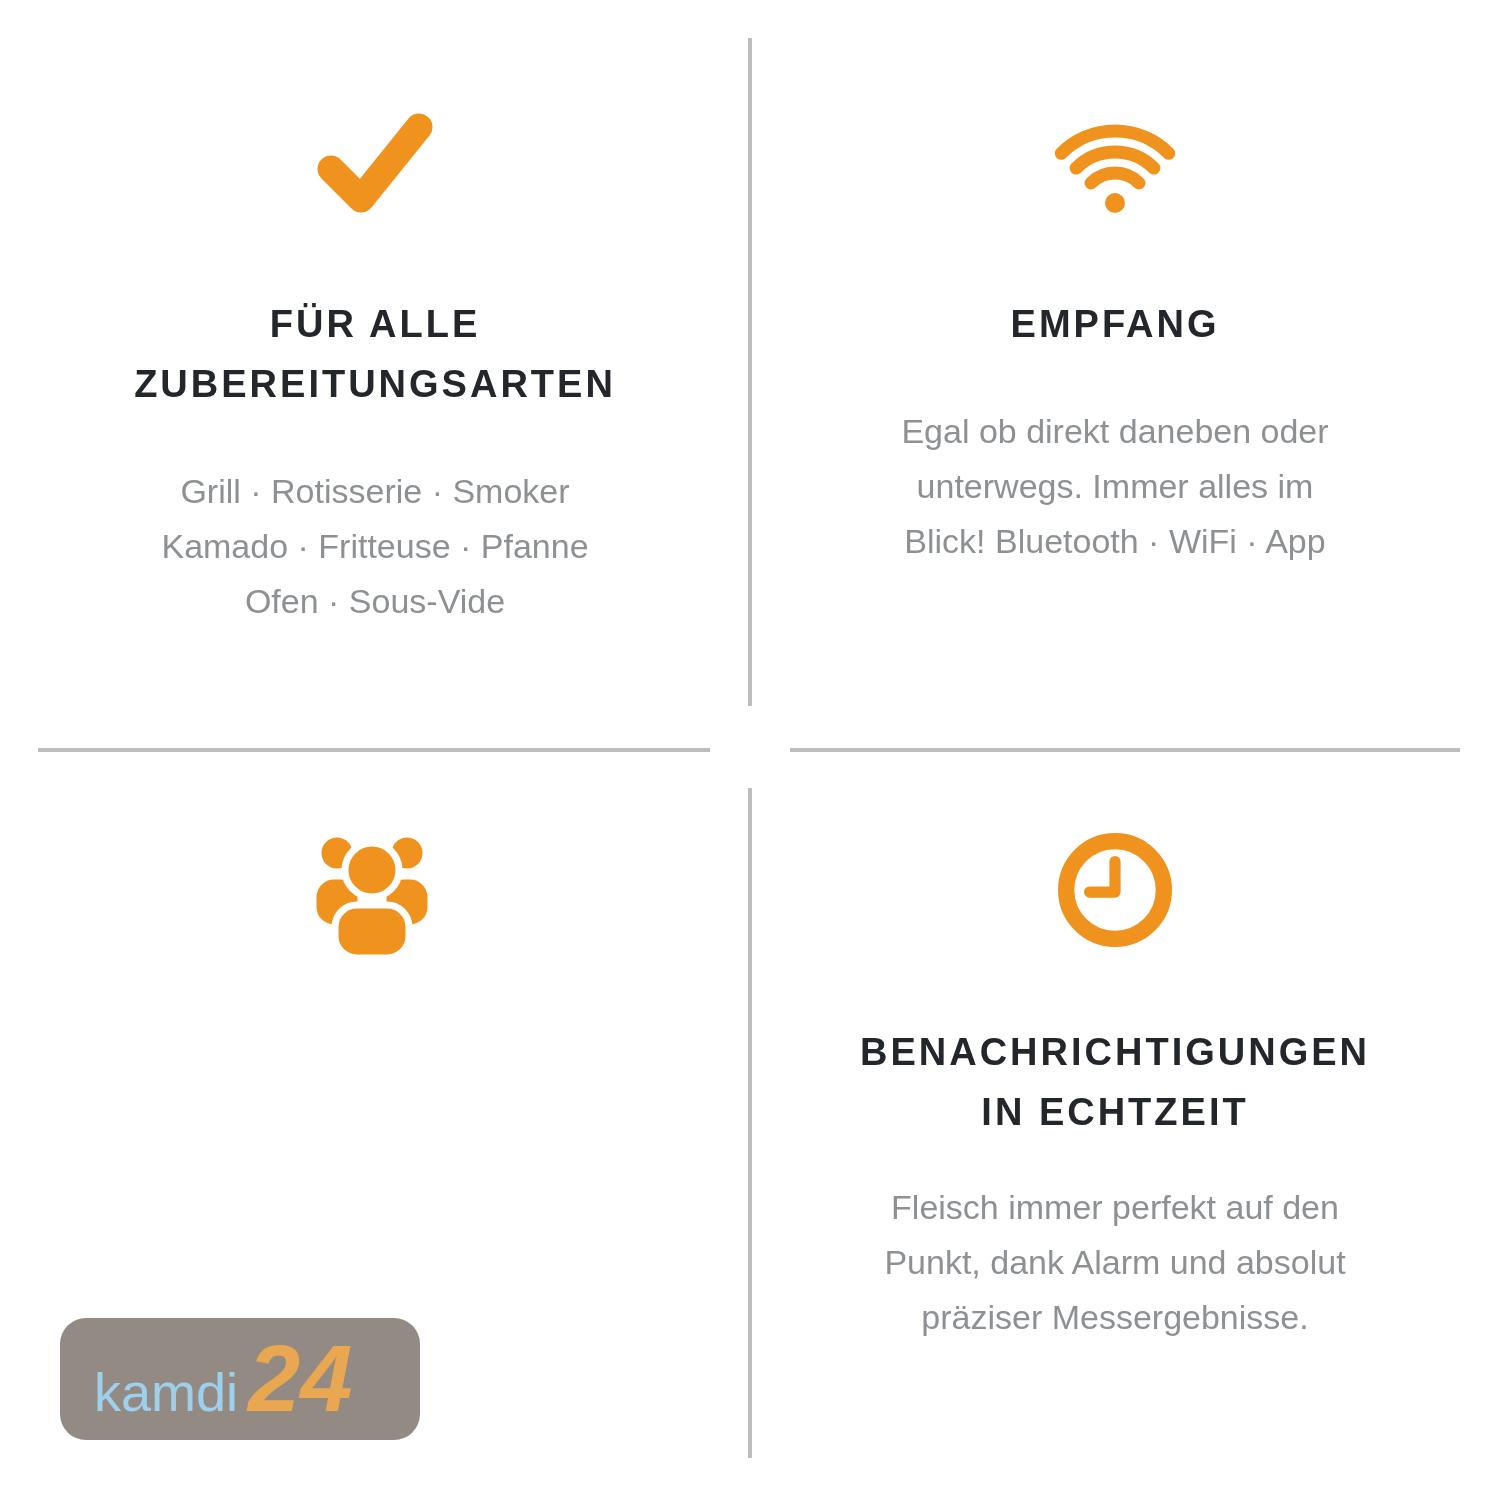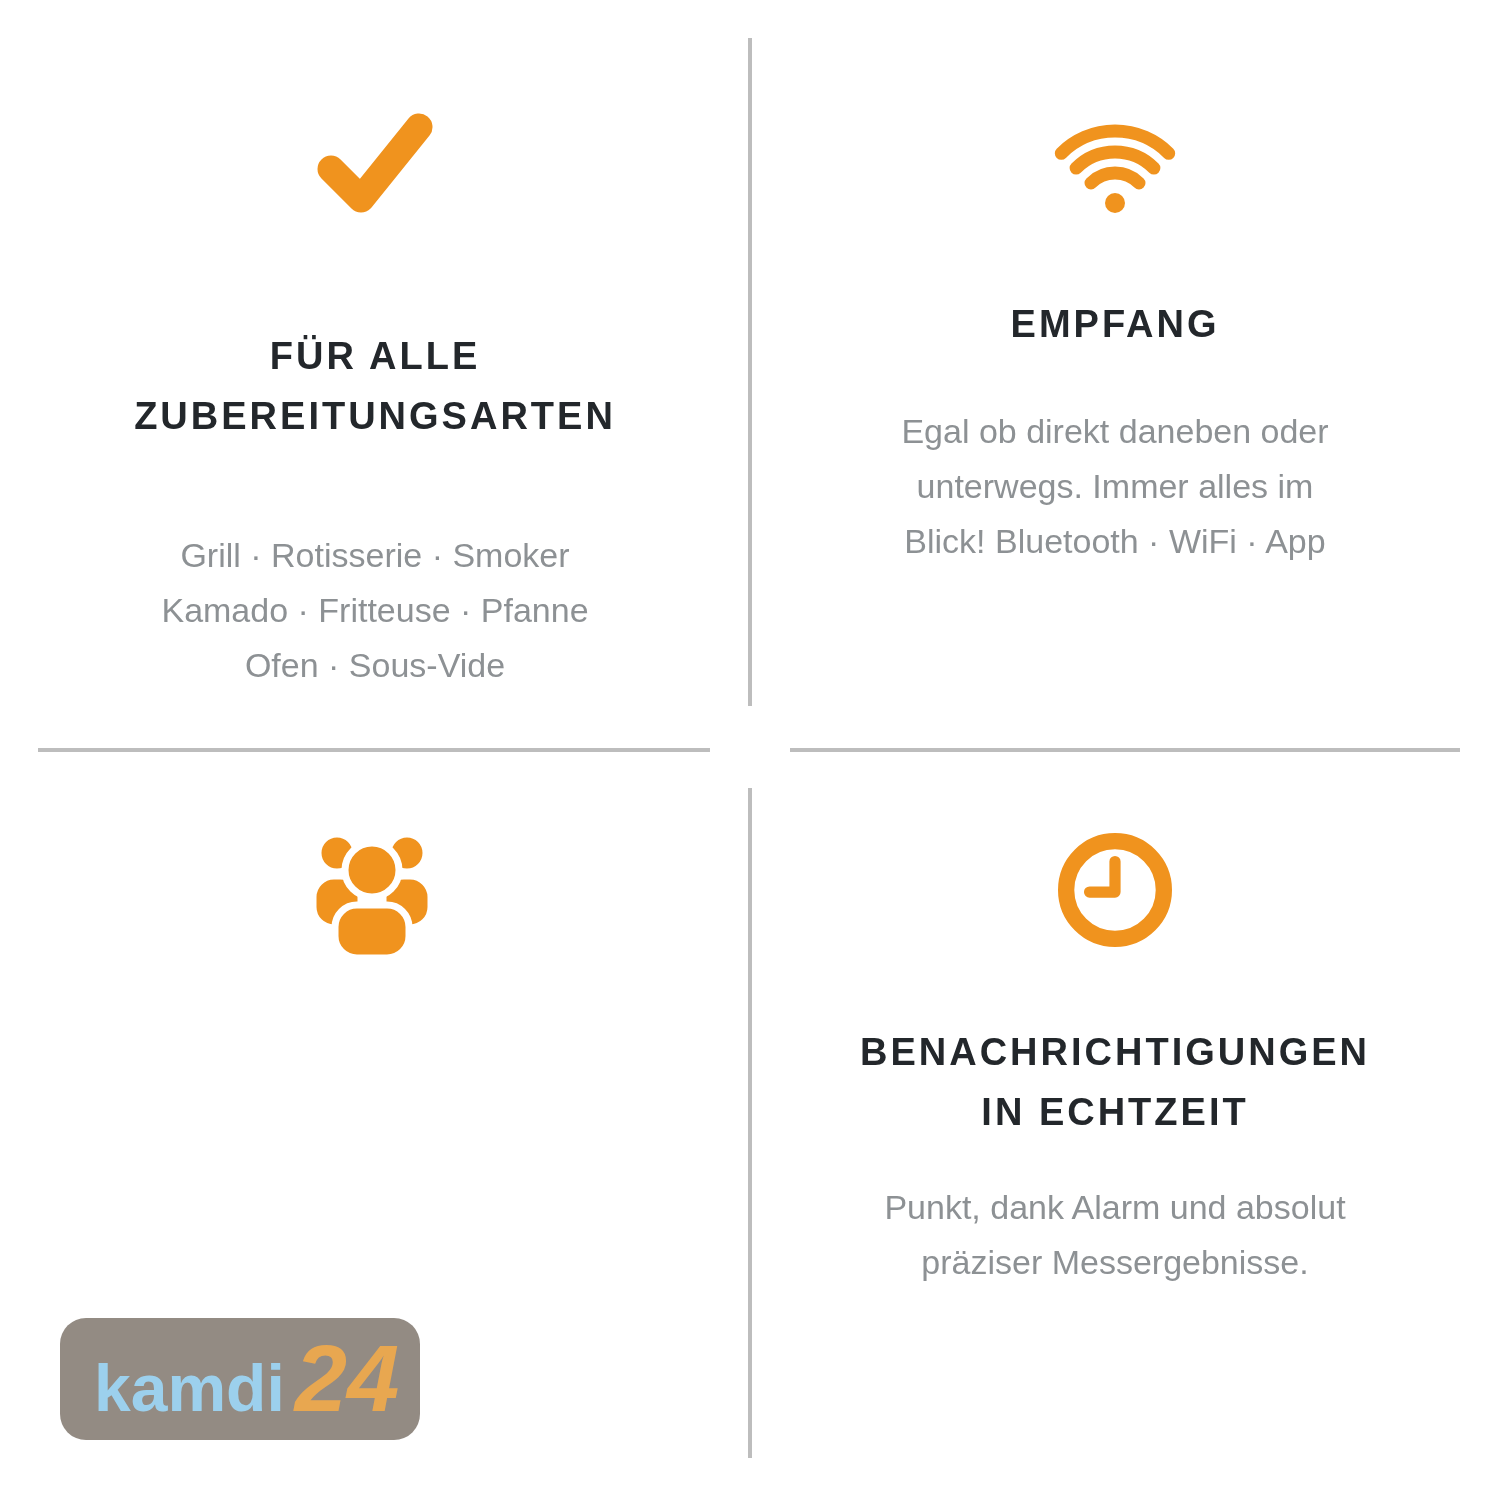--- a/index.html
+++ b/index.html
@@ -15,21 +15,21 @@
   #div-v-bottom{left:748px;top:788px; width:4px;  height:670px;}
   #div-h-left  {left:38px; top:748px; width:672px;height:4px;}
   #div-h-right {left:790px;top:748px; width:670px;height:4px;}
 
   .quad{
     position:absolute;
     width:700px;
     display:flex;flex-direction:column;align-items:center;
     text-align:center;
   }
-  #quad-1{left:25px; top:110px;gap:32px;}
+  #quad-1{left:25px; top:110px;}
   #quad-2{left:765px;top:110px;}
   #quad-3{left:22px; top:820px;}
   #quad-4{left:765px;top:820px;}
 
   .icon-wrap{
     height:110px;
     display:flex;align-items:center;justify-content:center;
   }
   #quad-3 .icon-wrap,#quad-4 .icon-wrap{height:140px;}
 
@@ -62,22 +62,22 @@
     border-radius:26px;
     background:rgba(132,123,114,0.88);
     display:flex;
     align-items:baseline;
     justify-content:flex-start;
     padding-left:34px;
     box-sizing:border-box;
     line-height:122px;
   }
   #watermark .brand{
-    font-size:66px;
-    font-weight:700;
+    font-size:54px;
+    font-weight:400;
     color:#9cd0ed;
     letter-spacing:0px;
   }
   #watermark .number{
     font-size:94px;
     font-weight:700;
     font-style:italic;
     color:rgba(247,171,72,0.85);
     margin-left:10px;
     text-align:center;
@@ -151,20 +151,21 @@
       <svg width="114" height="114" viewBox="0 0 112 112">
         <circle cx="56" cy="56" r="48" fill="none" stroke="#f0931e" stroke-width="16"></circle>
         <path d="M56,28 L56,58 L31,58" fill="none" stroke="#f0931e" stroke-width="11" stroke-linecap="round" stroke-linejoin="round"></path>
       </svg>
     </div>
     <h2 class="feature-title">
       <span class="line">BENACHRICHTIGUNGEN</span>
       <span class="line">IN ECHTZEIT</span>
     </h2>
     <div class="feature-body">
+      <span class="line">Fleisch immer perfekt auf den</span>
       <span class="line">Punkt, dank Alarm und absolut</span>
       <span class="line">präziser Messergebnisse.</span>
     </div>
   </section>
 
   <div id="watermark">
     <span class="brand">kamdi</span>
     <span class="number">24</span>
   </div>
 

